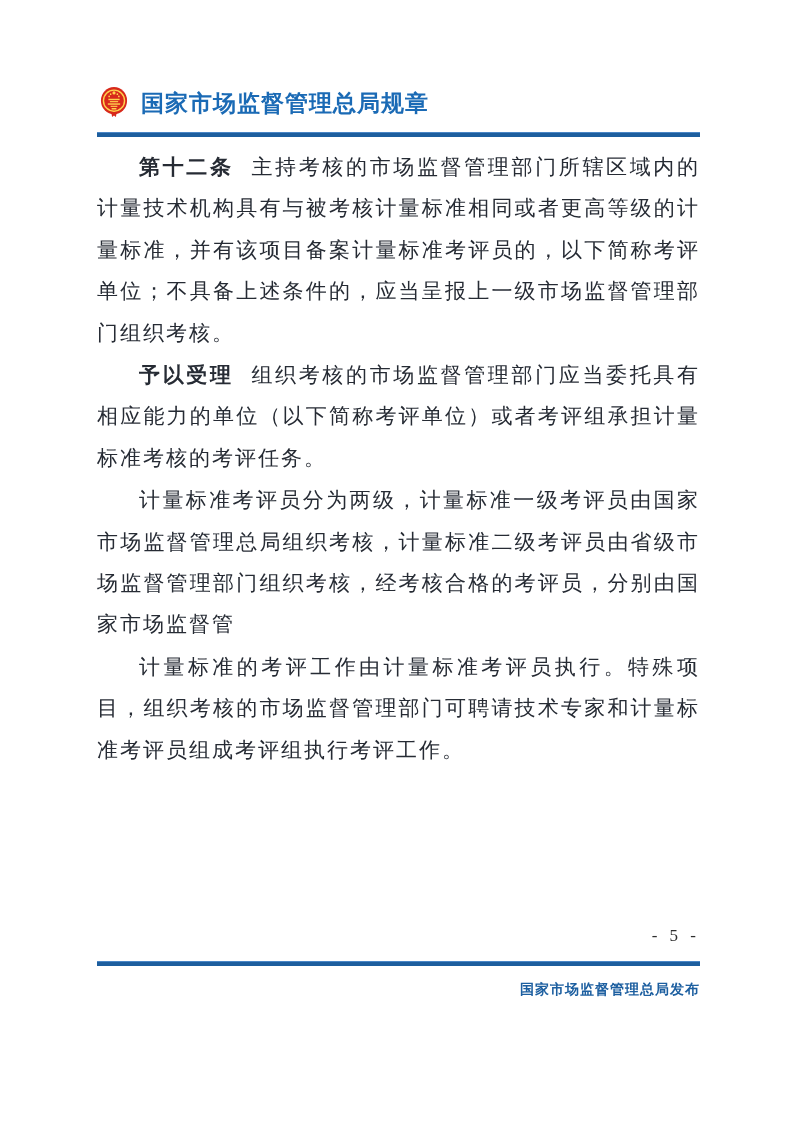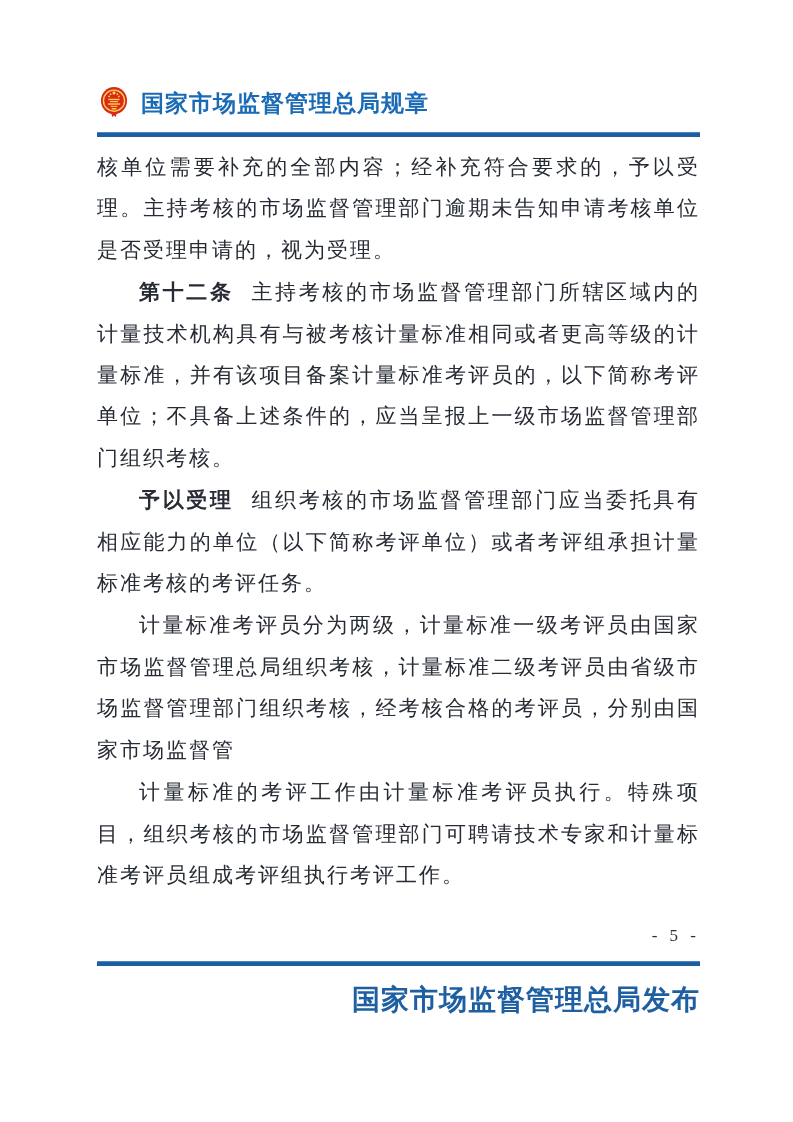--- a/index.html
+++ b/index.html
@@ -65,21 +65,21 @@
     top: 926px;
     font-size: 17px;
     color: #2e2e2e;
     letter-spacing: 4px;
     white-space: nowrap;
   }
   .publisher {
     position: absolute;
     right: 93px;
     top: 981px;
-    font-size: 28px;
+    font-size: 14px;
     font-weight: bold;
     color: #1d5fa0;
     letter-spacing: 1px;
     font-family: "Liberation Sans", "DejaVu Sans", sans-serif;
     white-space: nowrap;
   }
 </style>
 </head>
 <body>
 
@@ -102,21 +102,20 @@
         <rect x="11.4" y="21" width="7.2" height="1.2" fill="#ffd34d"></rect>
         <rect x="12.4" y="23.4" width="5.2" height="1.6" fill="#ffd34d"></rect>
       </svg>
     </span>
     <h1 class="header-title">国家市场监督管理总局规章</h1>
   </div>
 
   <div class="rule header-rule"></div>
 
   <main class="doc-body">
-    <p class="para"><b class="lead"></b><span>核单位需要补充的全部内容；经补充符合要求的，予以受理。主持考核的市场监督管理部门逾期未告知申请考核单位是否受理申请的，视为受理。</span></p>
     <p class="para indent"><b class="lead">第十二条</b><span>主持考核的市场监督管理部门所辖区域内的计量技术机构具有与被考核计量标准相同或者更高等级的计量标准，并有该项目备案计量标准考评员的，以下简称考评单位；不具备上述条件的，应当呈报上一级市场监督管理部门组织考核。</span></p>
     <p class="para indent"><b class="lead">予以受理</b><span>组织考核的市场监督管理部门应当委托具有相应能力的单位（以下简称考评单位）或者考评组承担计量标准考核的考评任务。</span></p>
     <p class="para indent"><b class="lead"></b><span>计量标准考评员分为两级，计量标准一级考评员由国家市场监督管理总局组织考核，计量标准二级考评员由省级市场监督管理部门组织考核，经考核合格的考评员，分别由国家市场监督管</span></p>
     <p class="para indent"><b class="lead"></b><span>计量标准的考评工作由计量标准考评员执行。特殊项目，组织考核的市场监督管理部门可聘请技术专家和计量标准考评员组成考评组执行考评工作。</span></p>
   </main>
 
   <div class="page-number">- 5 -</div>
 
   <div class="rule footer-rule"></div>
 

